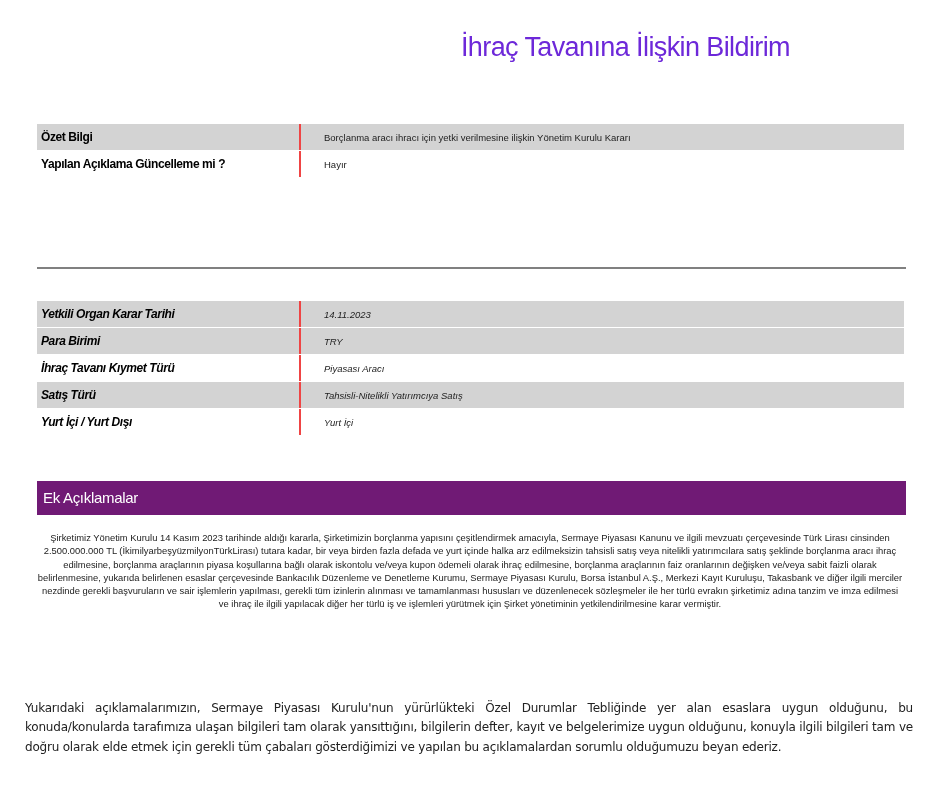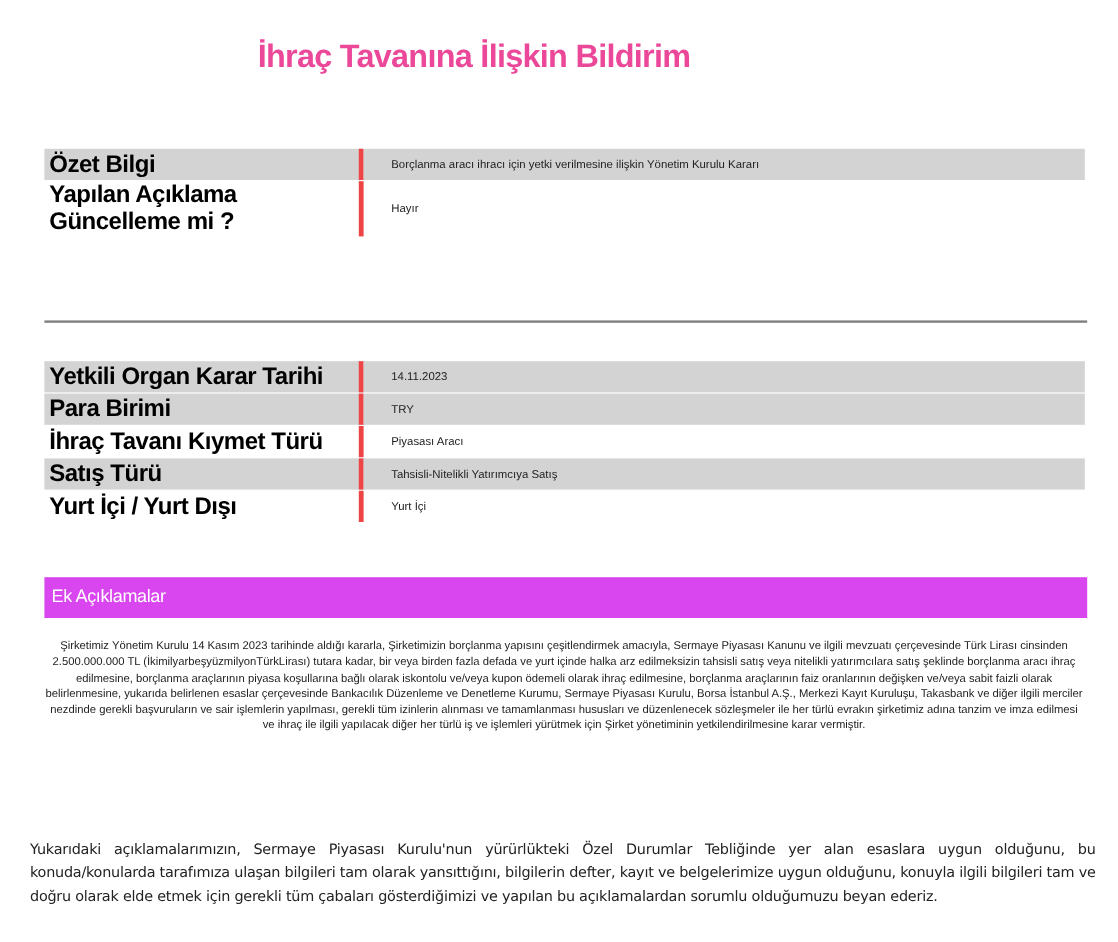--- a/index.html
+++ b/index.html
@@ -1,29 +1,29 @@
 <!DOCTYPE html>
 <html><head>
 <meta charset="utf-8">
 <style>
   html, body { margin: 0; padding: 0; background: #ffffff; }
   body { width: 932px; height: 785px; position: relative; overflow: hidden; font-family: "Liberation Sans", "DejaVu Sans", sans-serif; color: #000; }
-  .title { position: absolute; left: 0; top: 32px; width: 790px; text-align: center; font-size: 27px; font-weight: bold; letter-spacing: -0.6px; color: #ec4899; }
+  .title { position: absolute; left: 0; top: 32px; width: 790px; text-align: right; font-size: 27px; font-weight: normal; letter-spacing: -0.6px; color: #6d28d9; }
   table.info { position: absolute; left: 37px; width: 867px; border-collapse: separate; border-spacing: 0 1px; table-layout: fixed; }
   table.info td { padding: 0 4px; vertical-align: middle; }
-  table.info td.label { width: 254px; font-size: 20px; font-weight: bold; letter-spacing: -0.4px; line-height: 23px; border-right: 4px solid #ef4444; }
+  table.info td.label { width: 254px; font-size: 12px; font-weight: bold; letter-spacing: -0.4px; line-height: 23px; border-right: 2px solid #ef4444; }
   table.info td.value { font-size: 9.5px; color: #222; padding-left: 23px; }
   table.info tr.gray td { background: #d3d3d3; }
   #tbl1 { top: 123px; }
   #tbl1 tr { height: 26px; }
   #tbl1 tr.tall { height: 52px; }
   #tbl2 { top: 300px; }
-  #tbl2 tr { height: 26px; }
+  #tbl2 tr { height: 26px; font-style: italic; }
   .divider { position: absolute; left: 37px; top: 267px; width: 869px; height: 2px; background: #808080; }
-  .section-bar { position: absolute; left: 37px; top: 481px; width: 869px; height: 34px; background: #d946ef; color: #fff; font-size: 15px; line-height: 34px; padding-left: 6px; box-sizing: border-box; letter-spacing: -0.3px; }
+  .section-bar { position: absolute; left: 37px; top: 481px; width: 869px; height: 34px; background: #701a75; color: #fff; font-size: 15px; line-height: 34px; padding-left: 6px; box-sizing: border-box; letter-spacing: -0.3px; }
   .ek-text { position: absolute; left: 37px; top: 531px; width: 866px; font-size: 9.4px; line-height: 13.3px; color: #222; text-align: center; }
   .footer-text { position: absolute; left: 25px; top: 699px; width: 888px; font-size: 12px; line-height: 19.4px; color: #222; text-align: justify; font-family: "DejaVu Sans", sans-serif; letter-spacing: -0.2px; }
 </style>
 </head>
 <body>
 
 <div class="title">İhraç Tavanına İlişkin Bildirim</div>
 
 <table class="info" id="tbl1">
   <tbody>

